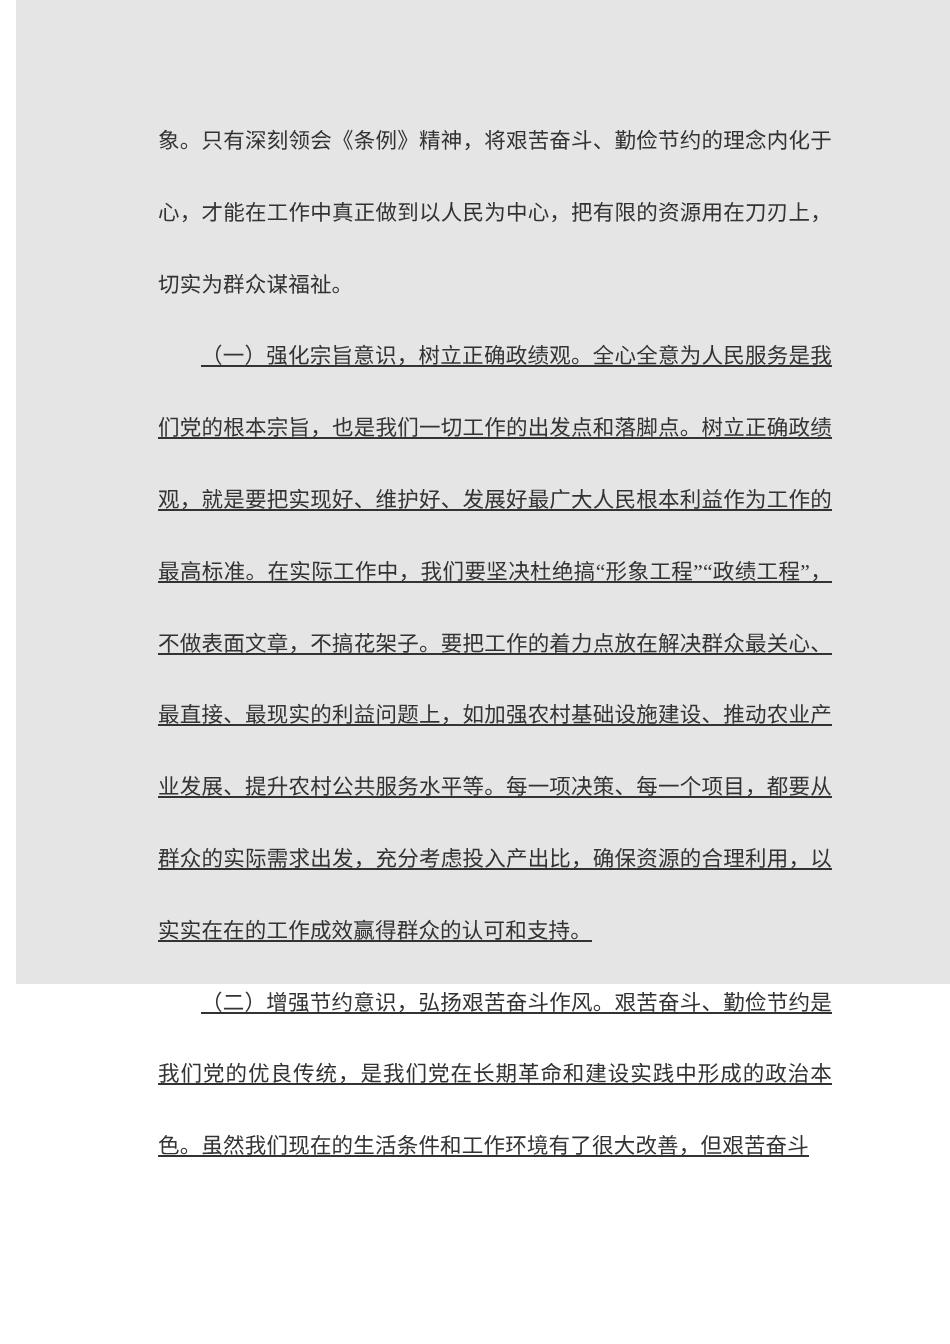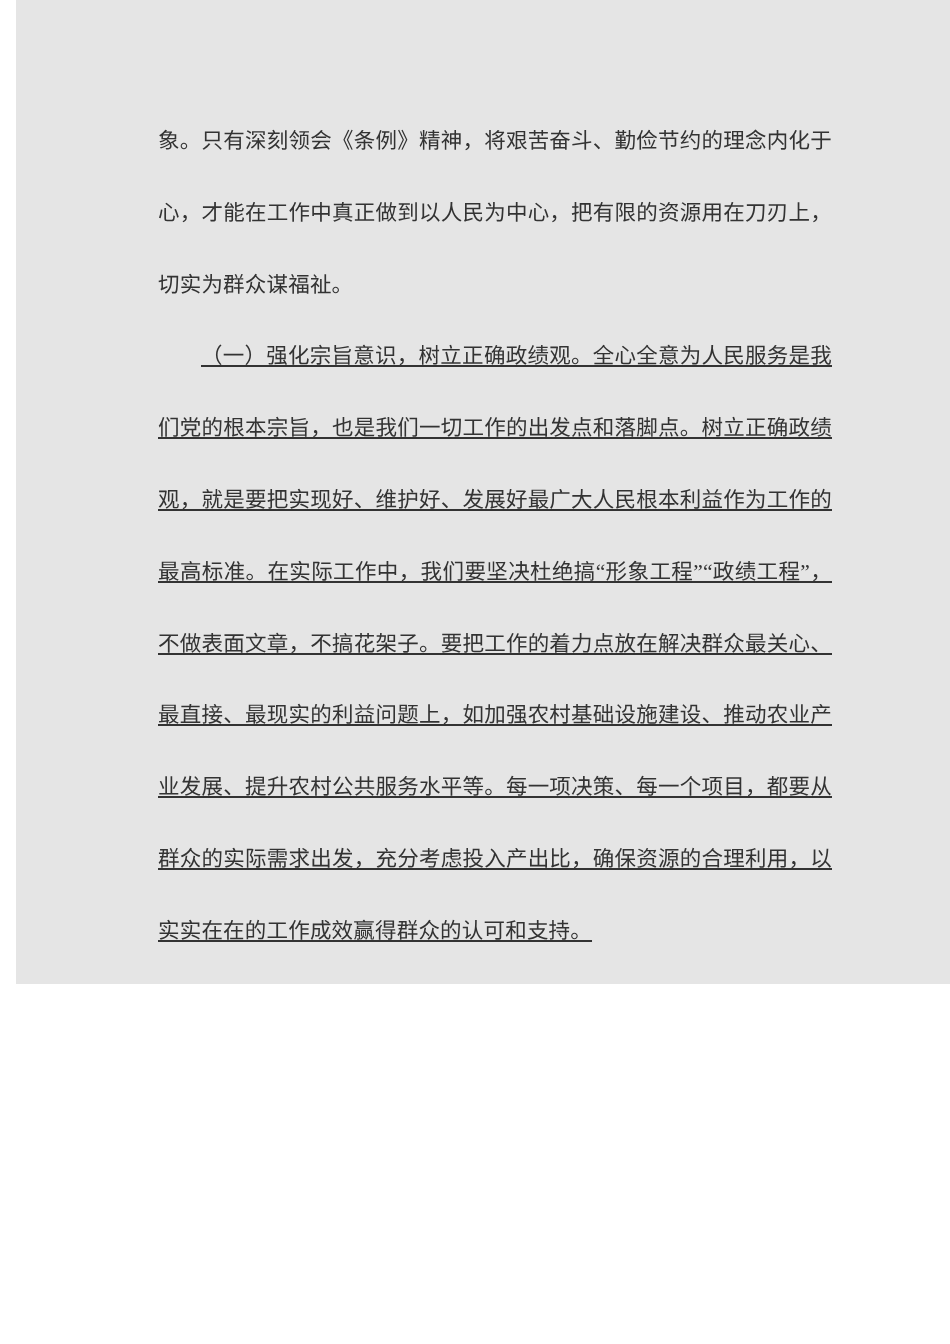--- a/index.html
+++ b/index.html
@@ -39,14 +39,15 @@
     text-decoration: underline;
   }
 </style>
 </head>
 <body>
 
 <div class="page" lang="zh-CN">
   <div class="text-block">
     <p class="para">象。只有深刻领会《条例》精神，将艰苦奋斗、勤俭节约的理念内化于心，才能在工作中真正做到以人民为中心，把有限的资源用在刀刃上，切实为群众谋福祉。</p>
     <p class="para indent">（一）强化宗旨意识，树立正确政绩观。全心全意为人民服务是我们党的根本宗旨，也是我们一切工作的出发点和落脚点。树立正确政绩观，就是要把实现好、维护好、发展好最广大人民根本利益作为工作的最高标准。在实际工作中，我们要坚决杜绝搞“形象工程”“政绩工程”，不做表面文章，不搞花架子。要把工作的着力点放在解决群众最关心、最直接、最现实的利益问题上，如加强农村基础设施建设、推动农业产业发展、提升农村公共服务水平等。每一项决策、每一个项目，都要从群众的实际需求出发，充分考虑投入产出比，确保资源的合理利用，以实实在在的工作成效赢得群众的认可和支持。</p>
+    <p class="para indent">（二）增强节约意识，弘扬艰苦奋斗作风。艰苦奋斗、勤俭节约是我们党的优良传统，是我们党在长期革命和建设实践中形成的政治本色。虽然我们现在的生活条件和工作环境有了很大改善，但艰苦奋斗</p>
   </div>
 </div>
 
 </body></html>

